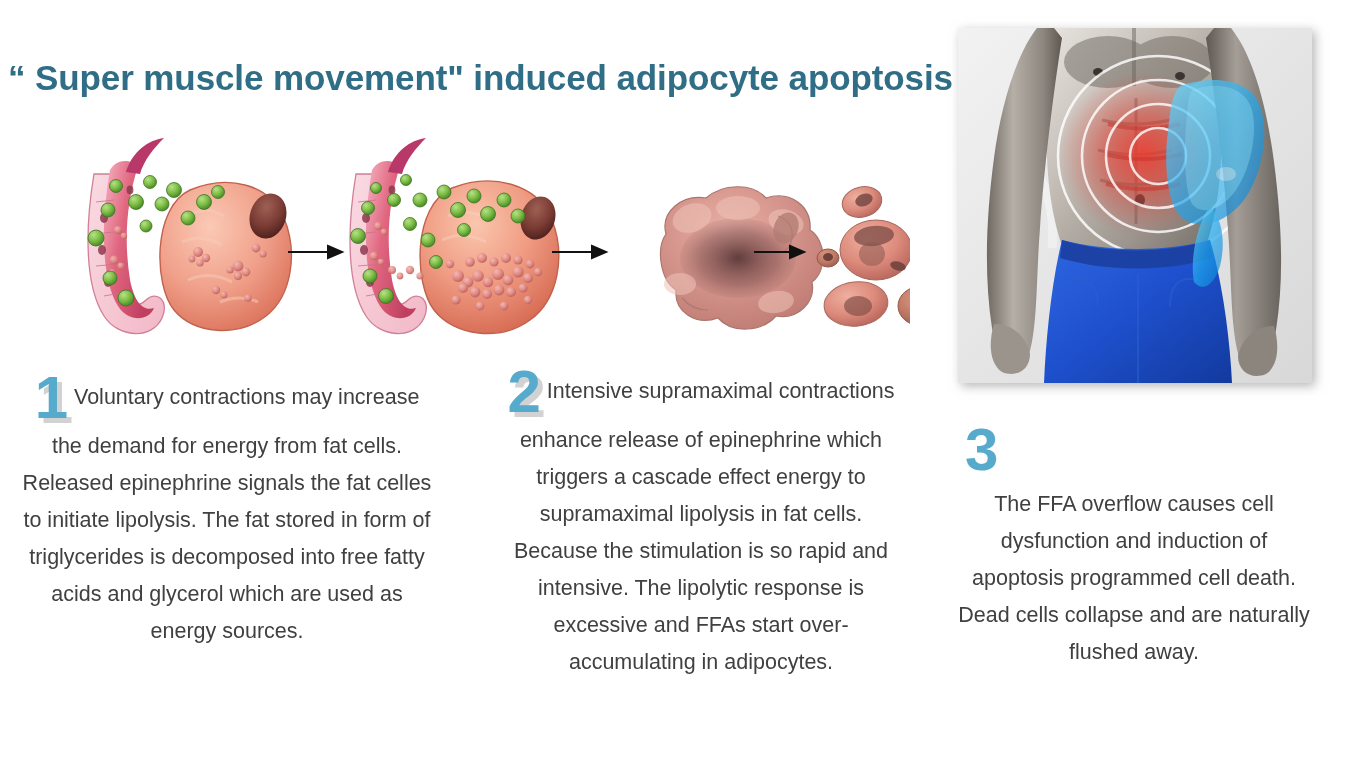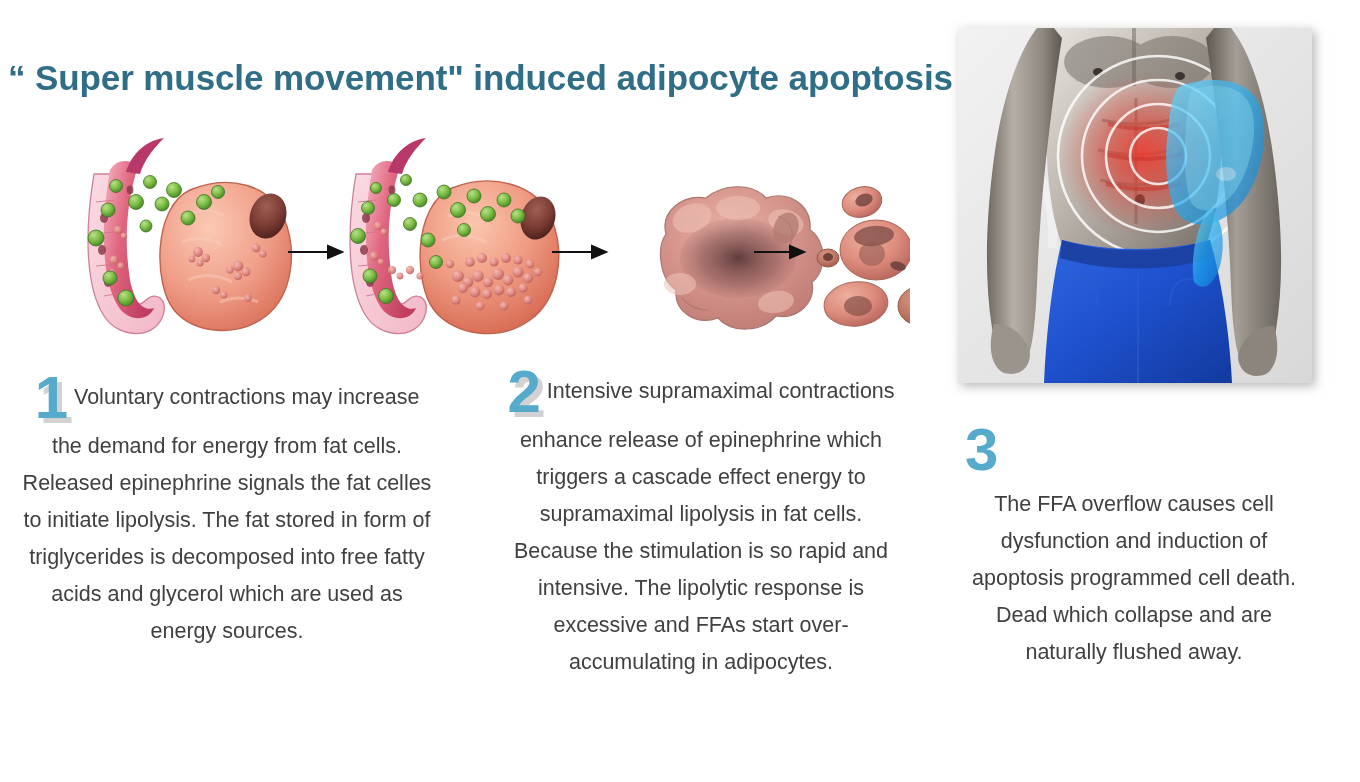--- a/index.html
+++ b/index.html
@@ -379,21 +379,21 @@
 <div class="column" id="col-1">
   <p class="para"><span class="numeral">1</span><span>Voluntary contractions may increase the demand for energy from fat cells. Released epinephrine signals the fat celles to initiate lipolysis. The fat stored in form of triglycerides is decomposed into free fatty  acids  and glycerol which are used as energy sources.</span></p>
 </div>
 
 <div class="column" id="col-2">
   <p class="para"><span class="numeral">2</span><span>Intensive supramaximal contractions enhance release of epinephrine which triggers a cascade effect energy to supramaximal lipolysis in fat cells. Because the stimulation is so rapid and intensive. The lipolytic response is excessive and FFAs start over-accumulating in adipocytes.</span></p>
 </div>
 
 <div class="column" id="col-3">
   <span class="numeral numeral-block no-shadow">3</span>
-  <p class="para">The FFA overflow causes cell dysfunction and induction of apoptosis programmed cell death. Dead which collapse and are naturally flushed away.</p>
+  <p class="para">The FFA overflow causes cell dysfunction and induction of apoptosis programmed cell death. Dead cells collapse and are naturally flushed away.</p>
 </div>
 
 <div id="photo-frame">
   <svg viewBox="0 0 354 355" xmlns="http://www.w3.org/2000/svg">
     <defs>
       <linearGradient id="bg" x1="0%" y1="0%" x2="100%" y2="100%">
         <stop offset="0%" stop-color="#f2f2f2"></stop>
         <stop offset="100%" stop-color="#d8d8d8"></stop>
       </linearGradient>
       <linearGradient id="skin" x1="10%" y1="0%" x2="90%" y2="100%">

